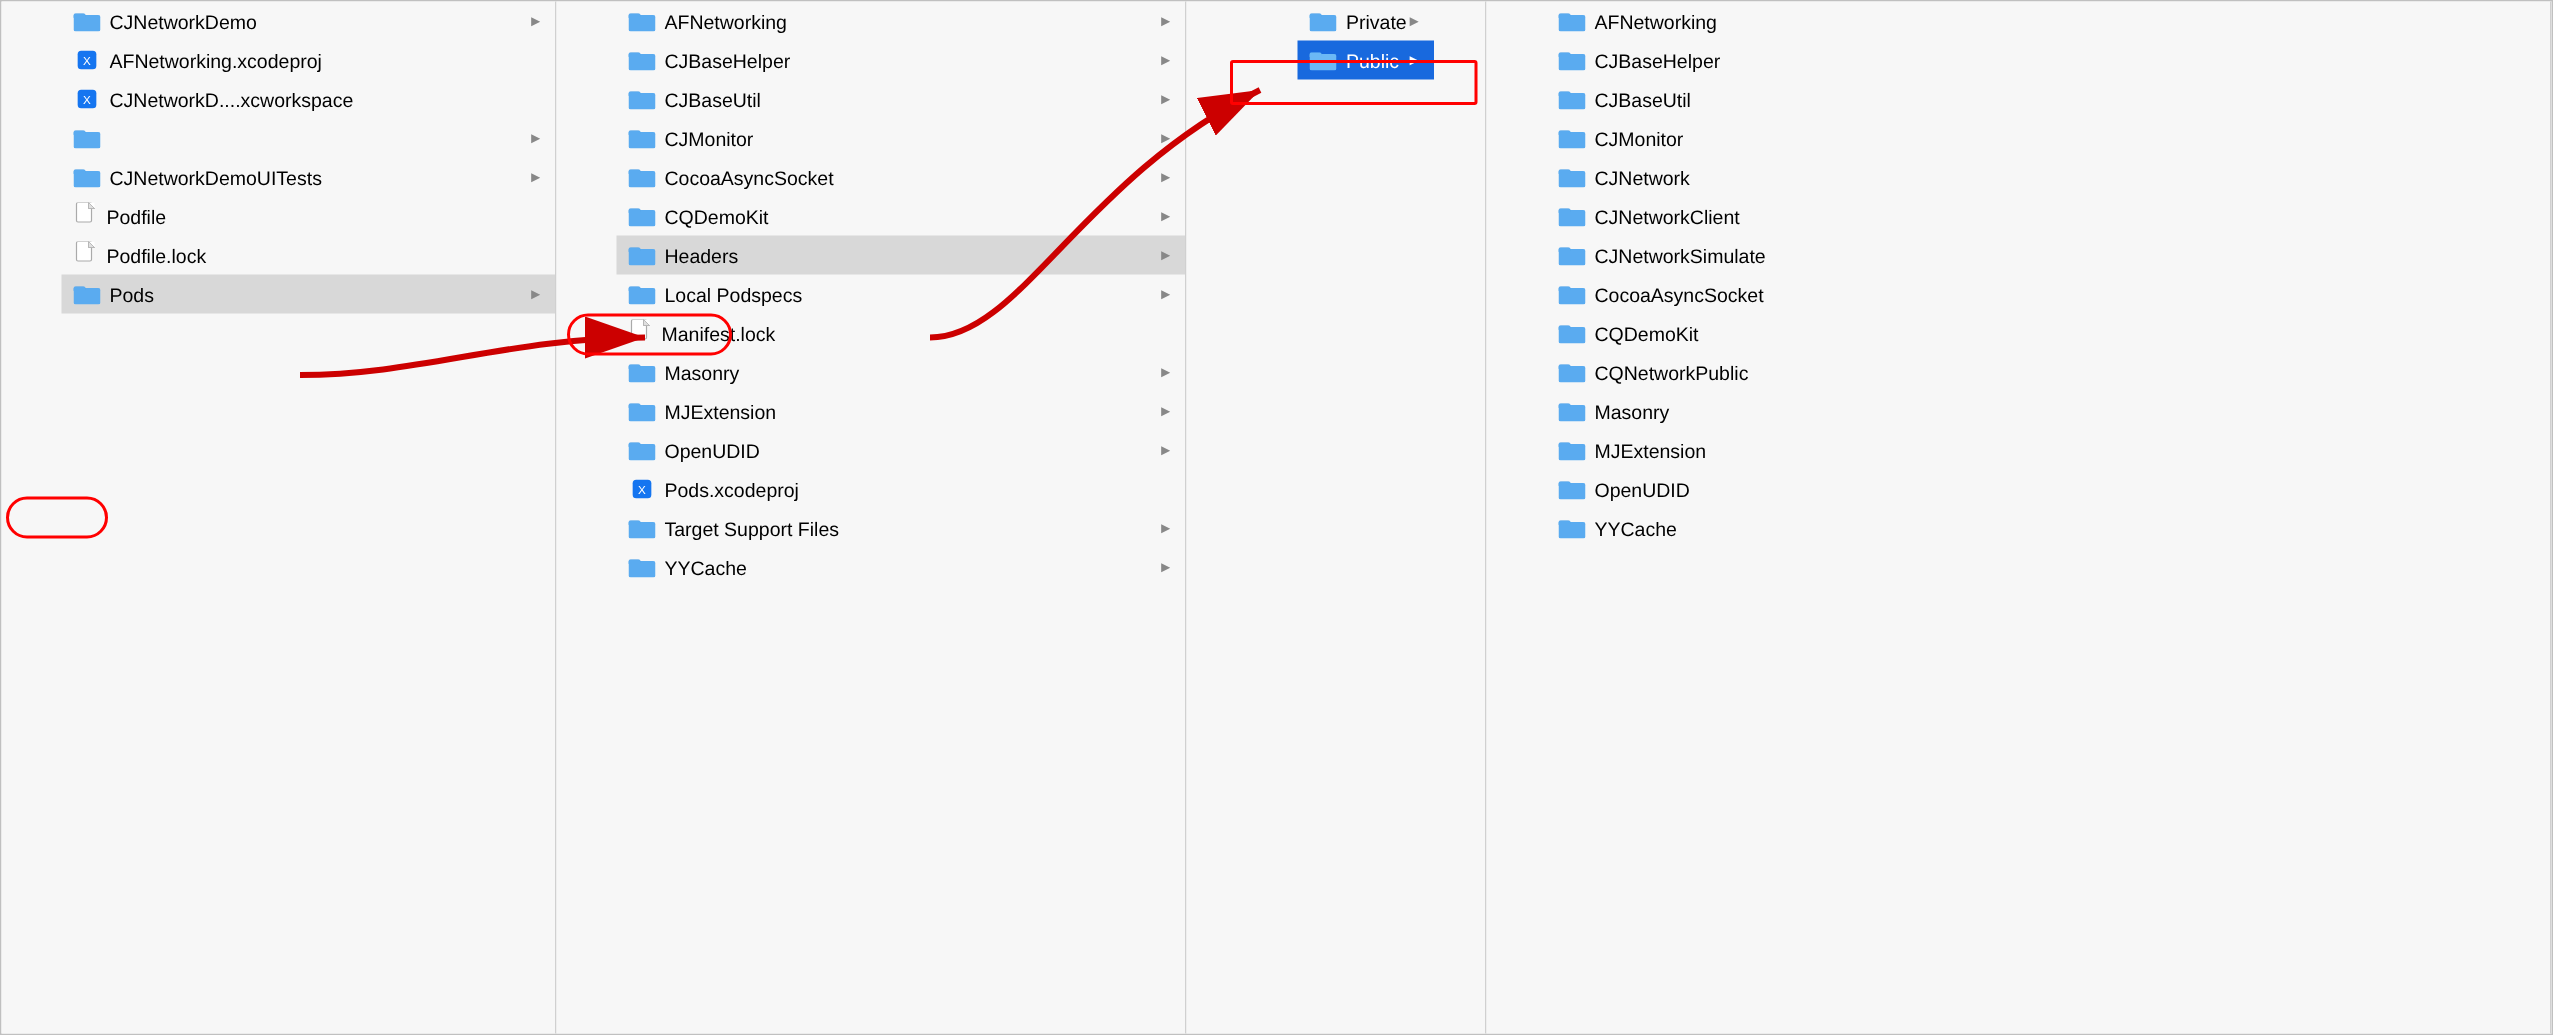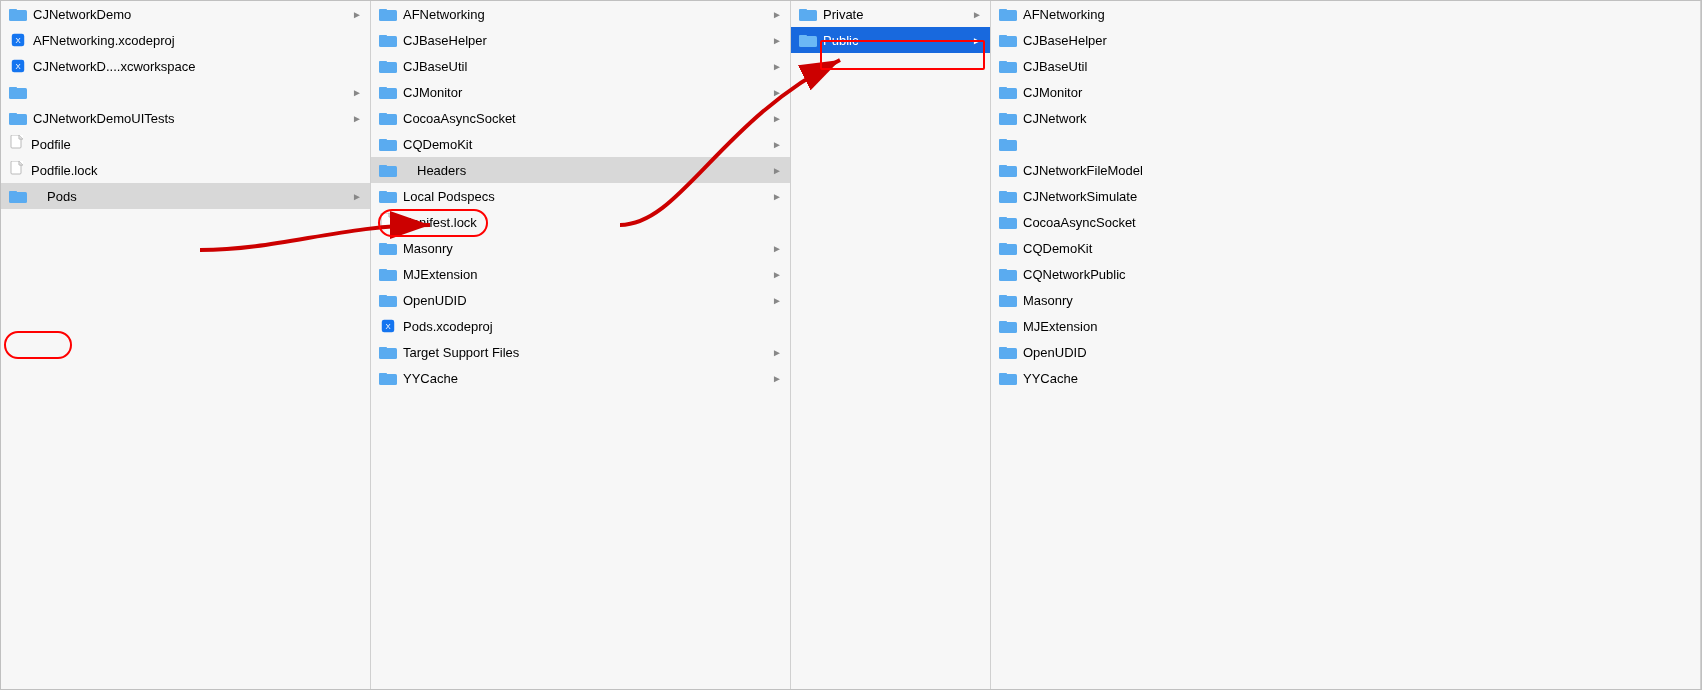--- a/index.html
+++ b/index.html
@@ -25,45 +25,45 @@
       display: flex;
       flex-direction: column;
       border-right: 1px solid #d0d0d0;
       min-width: 0;
       overflow: hidden;
       background: #f7f7f7;
     }
 
     .column-1 { width: 370px; }
     .column-2 { width: 420px; }
-    .column-3 { width: 200px; }
+    .column-3 { width: 200px; align-items: center; }
     .column-4 { flex: 1; }
 
     .column-item {
       display: flex;
       align-items: center;
       padding: 3px 8px;
       height: 26px;
       cursor: default;
       white-space: nowrap;
       position: relative;
+      margin-left: 40px;
     }
 
     .column-item.selected-blue {
       background: #1869de;
       color: #ffffff;
     }
 
     .column-item.selected-blue .folder-icon {
       color: #fff;
     }
 
     .column-item.highlighted {
       background: #e8e8e8;
-      gap: 14px;
     }
 
     .folder-icon {
       width: 18px;
       height: 14px;
       margin-right: 6px;
       flex-shrink: 0;
       display: inline-flex;
       align-items: center;
       justify-content: center;
@@ -520,31 +520,21 @@
         </div>
         <div class="column-item">
           <span class="folder-icon">
             <svg viewBox="0 0 18 14" xmlns="http://www.w3.org/2000/svg">
       <rect x="0" y="3" width="18" height="11" rx="1.5" fill="#5aabf0"></rect>
       <rect x="0" y="3" width="7" height="2" rx="0" fill="#5aabf0"></rect>
       <path d="M0 4 Q0 2 2 2 L6 2 Q8 2 8 4" fill="#3d88d0" opacity="0.5"></path>
       <rect x="0" y="2" width="8" height="3" rx="1" fill="#5aabf0"></rect>
     </svg>
           </span>
-        </div>
-        <div class="column-item">
-          <span class="folder-icon">
-            <svg viewBox="0 0 18 14" xmlns="http://www.w3.org/2000/svg">
-      <rect x="0" y="3" width="18" height="11" rx="1.5" fill="#5aabf0"></rect>
-      <rect x="0" y="3" width="7" height="2" rx="0" fill="#5aabf0"></rect>
-      <path d="M0 4 Q0 2 2 2 L6 2 Q8 2 8 4" fill="#3d88d0" opacity="0.5"></path>
-      <rect x="0" y="2" width="8" height="3" rx="1" fill="#5aabf0"></rect>
-    </svg>
-          </span>
-          <span class="item-label">CJNetworkFileModel</span>
+          <span class="item-label">CJNetworkClient</span>
         </div>
         <div class="column-item">
           <span class="folder-icon">
             <svg viewBox="0 0 18 14" xmlns="http://www.w3.org/2000/svg">
       <rect x="0" y="3" width="18" height="11" rx="1.5" fill="#5aabf0"></rect>
       <rect x="0" y="3" width="7" height="2" rx="0" fill="#5aabf0"></rect>
       <path d="M0 4 Q0 2 2 2 L6 2 Q8 2 8 4" fill="#3d88d0" opacity="0.5"></path>
       <rect x="0" y="2" width="8" height="3" rx="1" fill="#5aabf0"></rect>
     </svg>
           </span>

